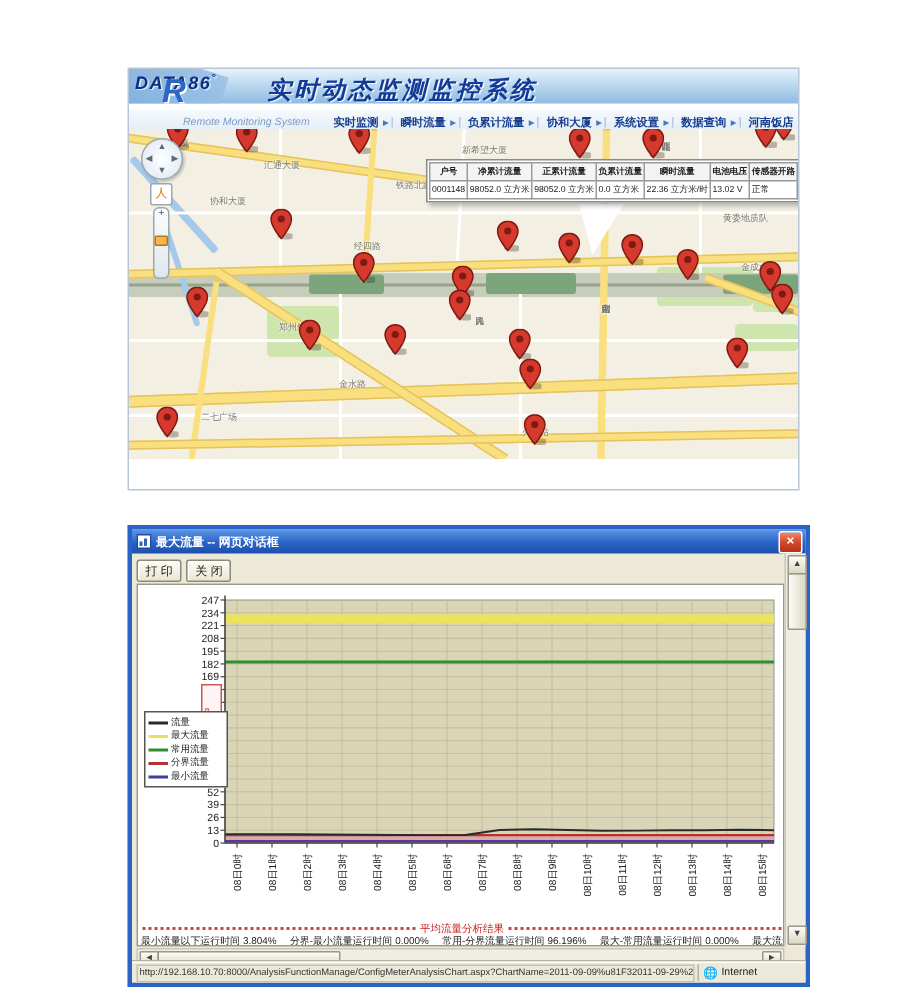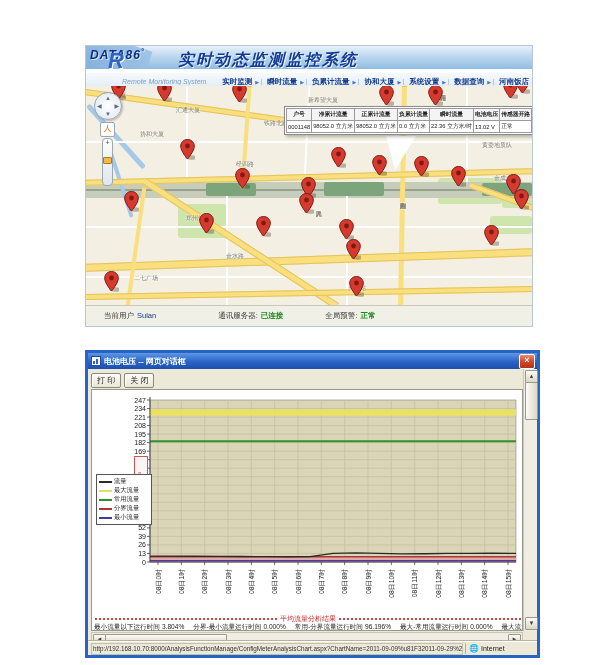--- a/index.html
+++ b/index.html
@@ -340,35 +340,30 @@
                 <td>22.36 立方米/时</td>
                 <td>13.02 V</td>
                 <td>正常</td>
                 <td>正常</td>
               </tr>
             </tbody>
         </table>
       </div>
     </div>
 
-    <div class="map-status">
-      <span class="grp"><span>当前用户</span><span class="stat-user">Sulan</span></span>
-      <span class="grp" style="margin-left:62px;"><span>通讯服务器:</span><span class="ok-green">已连接</span></span>
-      <span class="grp" style="margin-left:42px;"><span>全局预警:</span><span class="ok-green">正常</span></span>
-    </div>
   </div>
 
   <div class="dlg">
     <div class="dlg-title">
       <svg class="dlg-title-icon" viewBox="0 0 10 10">
           <rect x="0.5" y="0.5" width="9" height="9" fill="#ffffff" stroke="#234a9e"></rect>
           <rect x="2" y="5" width="2" height="3" fill="#2a63c6"></rect>
           <rect x="5" y="3" width="2" height="5" fill="#2a63c6"></rect>
         </svg>
-      <span>电池电压 -- 网页对话框</span>
+      <span>最大流量 -- 网页对话框</span>
       <div class="dlg-close">×</div>
     </div>
     <div class="dlg-toolbar" id="dlgToolbar">
         <button class="tb-btn">打 印</button>
         <button class="tb-btn">关 闭</button>
       </div>
 
     <div class="dlg-content">
       <div class="chart-area">
         <svg id="chartSvg" width="430" height="224">

